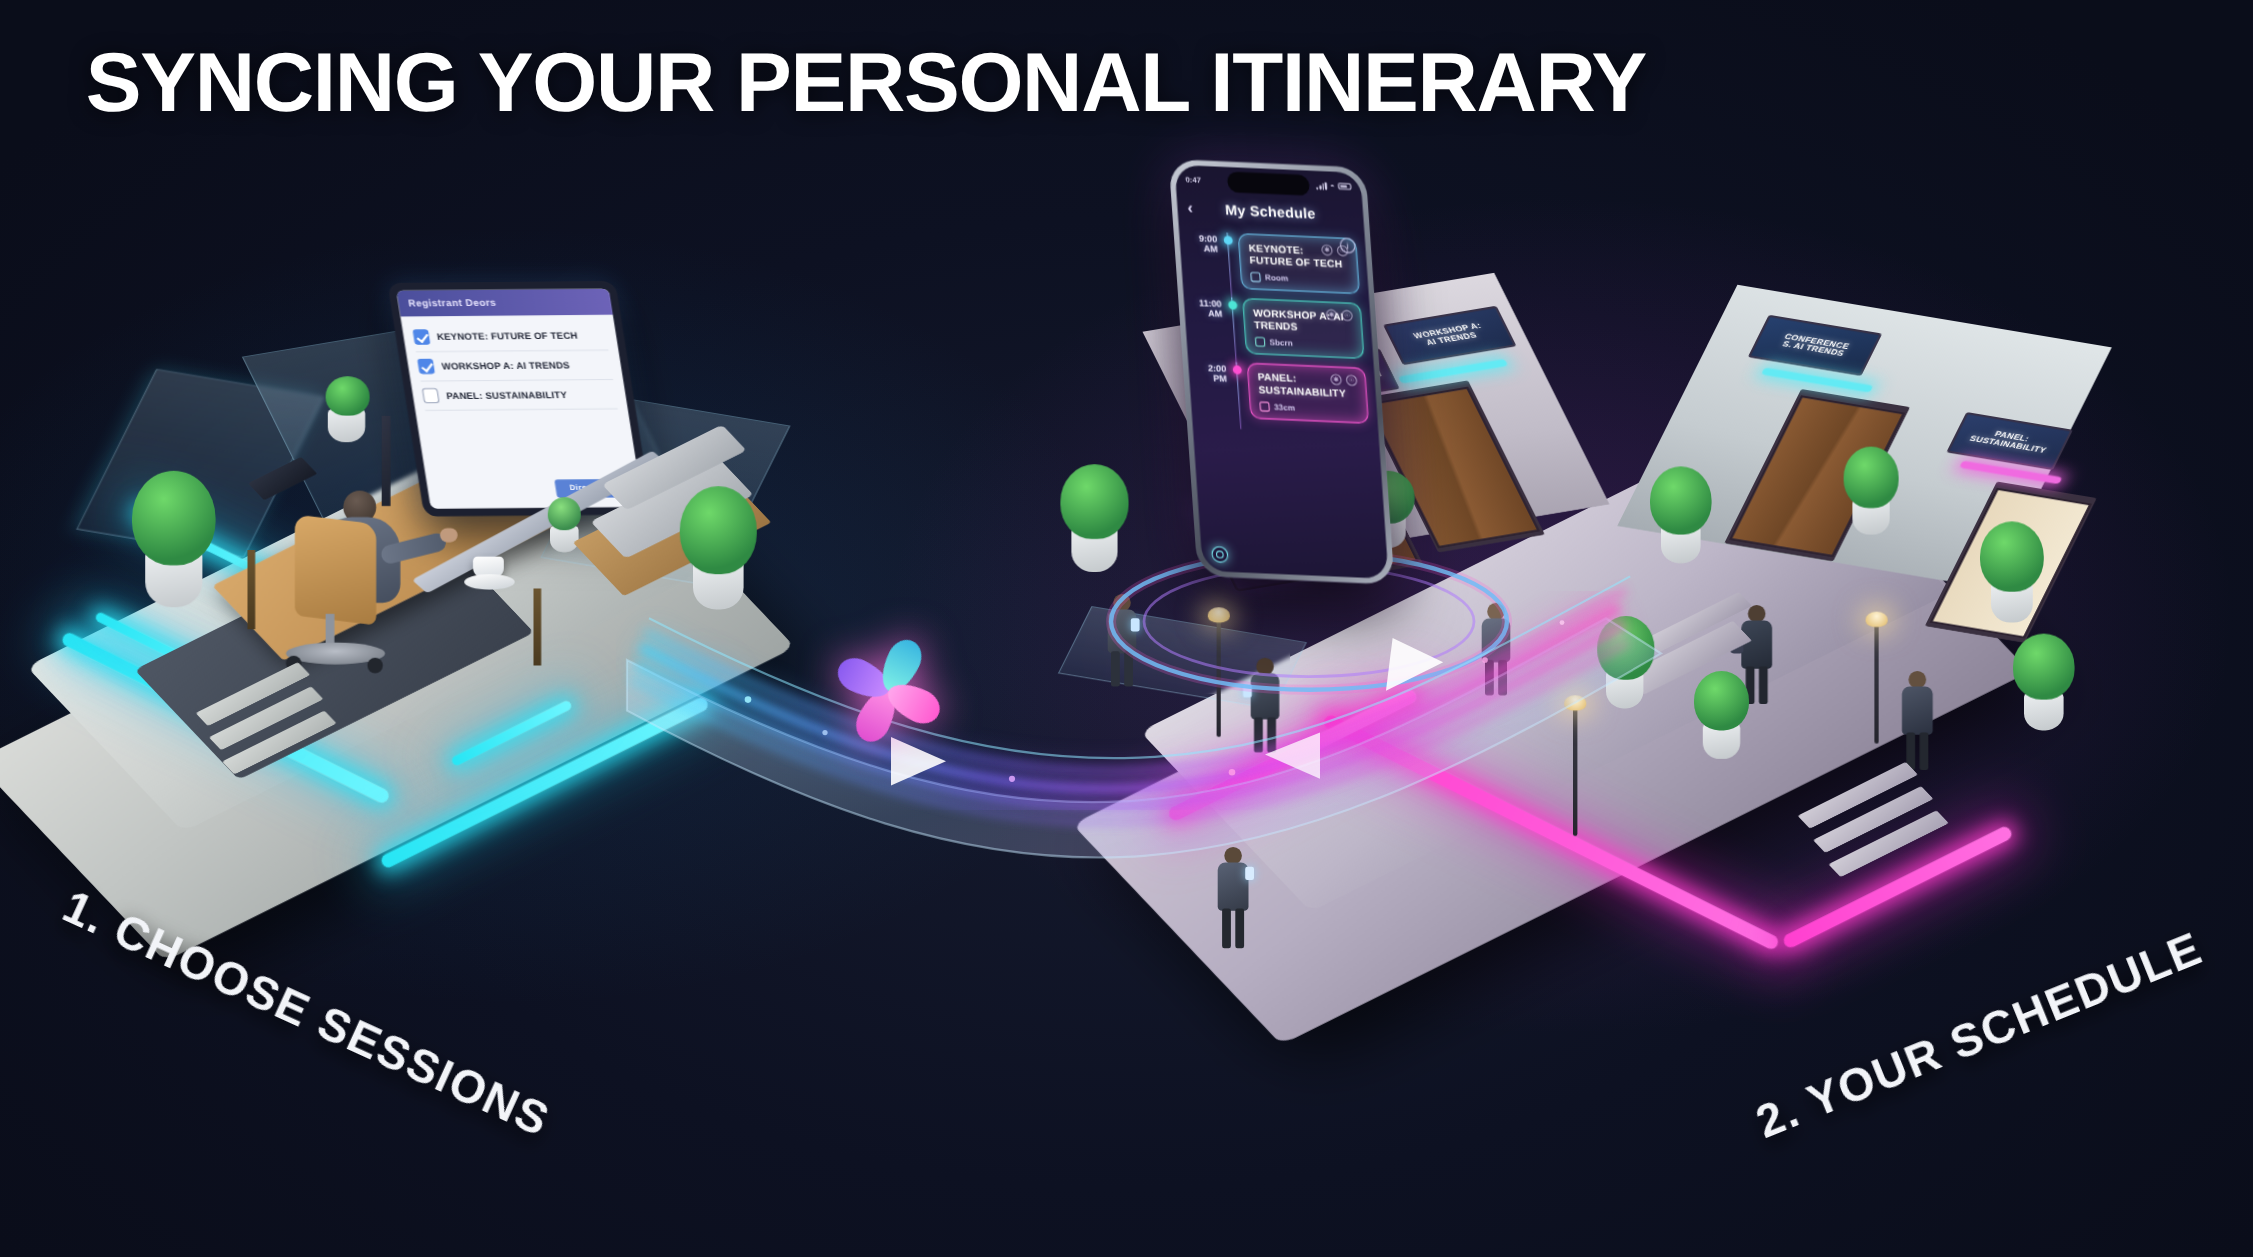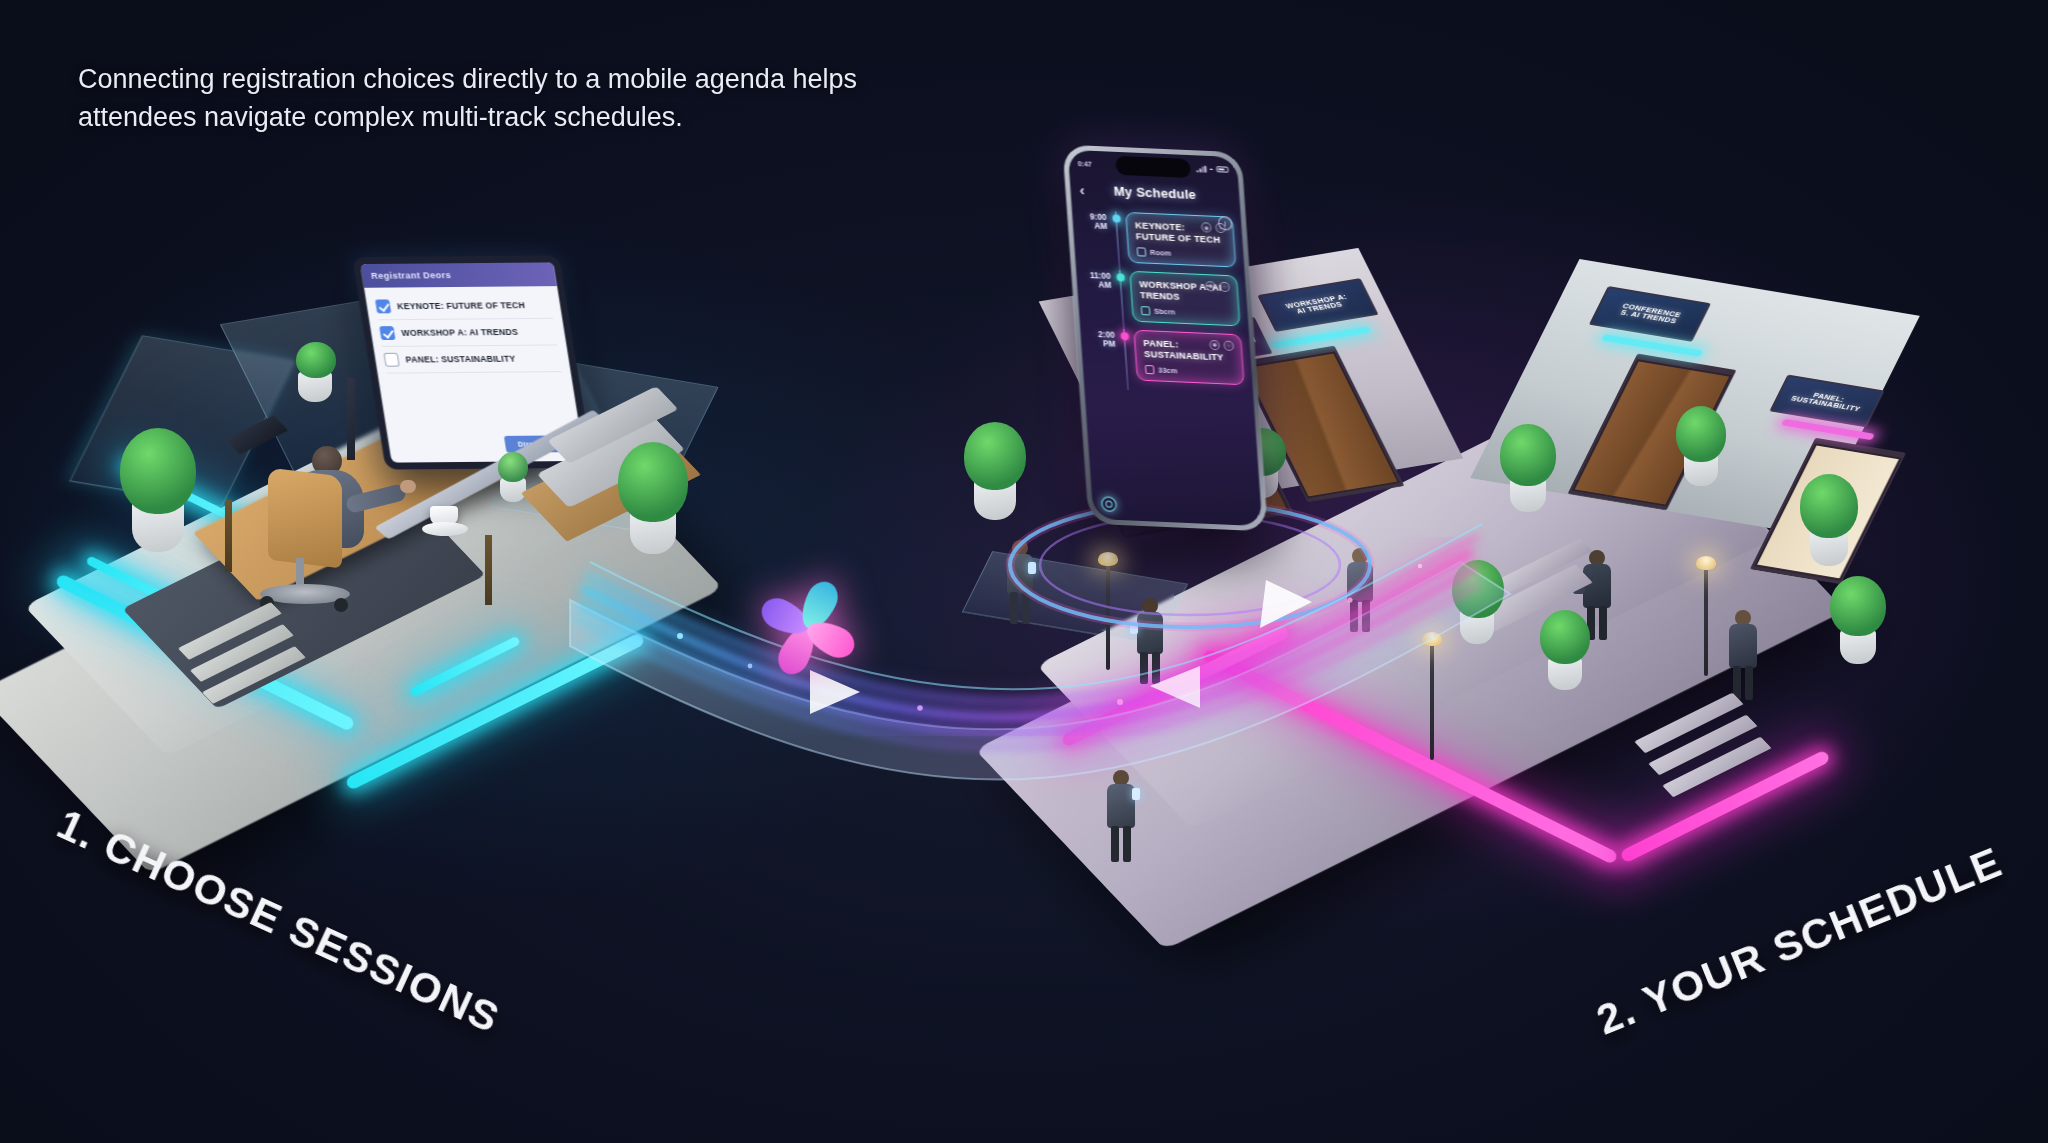--- a/index.html
+++ b/index.html
@@ -318,21 +318,21 @@
 
   .bench { position:absolute; background:linear-gradient(160deg,#d0ccd6,#a29cae);
            transform:rotate(-26.5deg) skewX(17deg) scaleY(0.6); border-radius:3px; }
 </style>
 </head>
 <body>
 
 <div id="stage">
 
   <div class="header">
-    <div class="subtitle">Connecting registration choices directly to a mobile agenda helps attendees navigate complex multi-track schedules.</div>
+    <div class="title">SYNCING YOUR PERSONAL ITINERARY</div>
   </div>
 
   <div id="left-scene" class="iso">
 
     <div class="plat-base"></div>
     <div class="plat-base inner"></div>
 
     <div class="neon-edge neon-cyan" style="left:10px; top:396px; width:330px; transform:rotate(26.5deg);"></div>
     <div class="neon-edge neon-cyan" style="left:300px; top:455px; width:330px; transform:rotate(-26.5deg);"></div>
     <div class="neon-edge neon-cyan" style="left:48px; top:345px; width:180px; height:9px; transform:rotate(26.5deg);"></div>

